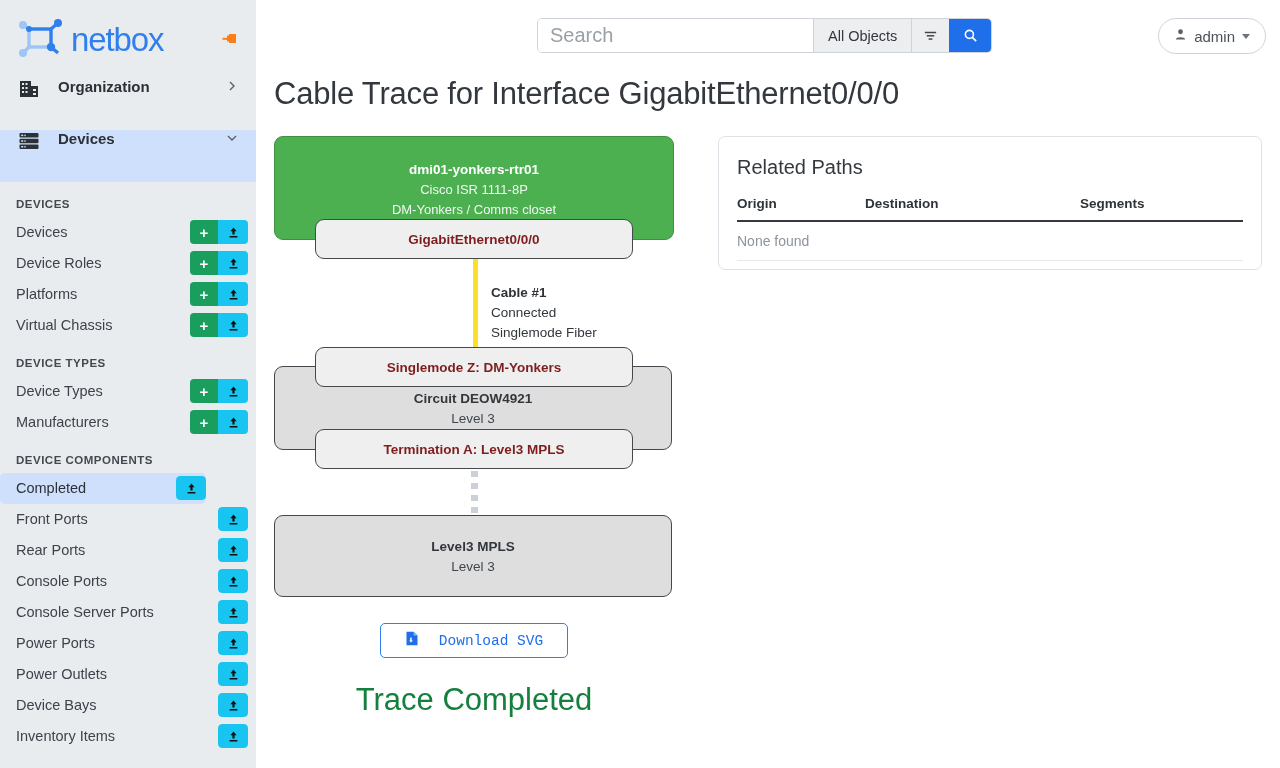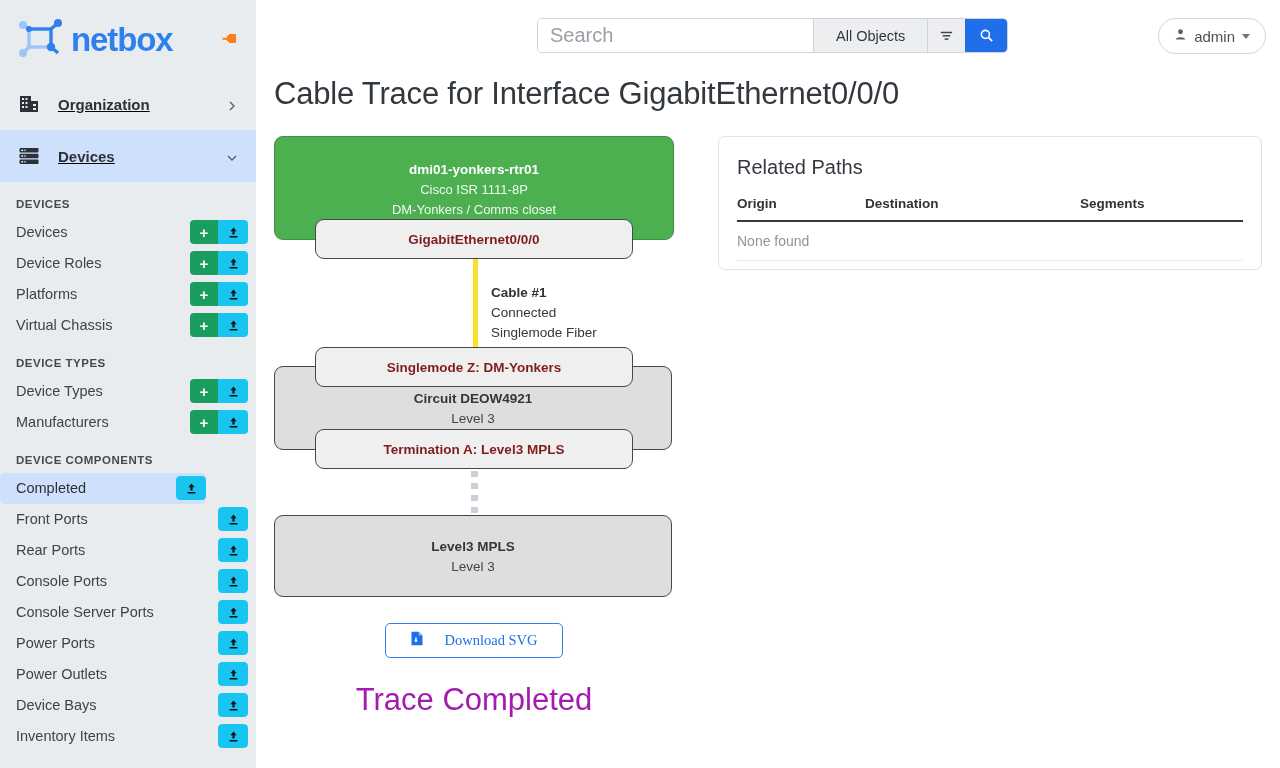--- a/index.html
+++ b/index.html
@@ -20,30 +20,29 @@
     overflow: hidden;
   }
   .brand-row {
     height: 78px;
     display: flex; align-items: center;
     padding: 0 16px 0 18px;
   }
   .logo-wrap { display: flex; align-items: center; gap: 7px; flex: 1; }
   .logo-mark { width: 46px; height: 44px; flex: 0 0 46px; }
   .logo-text {
-    font-size: 33px; font-weight: 700; color: #2f80ed;
+    font-size: 33px; font-weight: 400; color: #2f80ed;
     letter-spacing: -1.1px; line-height: 1;
   }
   .pin-icon { width: 18px; height: 18px; flex: 0 0 18px; }
 
   .nav-group {
-    display: flex; align-items: center;
+    display: flex; 
     height: 52px; padding: 0 18px;
     cursor: pointer;
-    text-decoration: underline;
   }
   .nav-group.active { background: #cfe0fc; }
   .nav-group .g-icon { width: 22px; height: 22px; flex: 0 0 22px; margin-right: 18px; }
   .nav-group .g-label { font-size: 15px; font-weight: 700; color: #2c3037; flex: 1; }
   .nav-group .g-chevron { width: 12px; height: 12px; color: #5a6069; }
 
   .section-title {
     font-size: 11.5px; font-weight: 700; color: #44484f;
     letter-spacing: 0.5px;
     padding: 16px 0 7px 16px;
@@ -98,21 +97,21 @@
     overflow: hidden; background: #fff;
   }
   .search-input {
     width: 275px; border: none; outline: none;
     padding: 0 12px; font-size: 20px; color: #495057;
     font-family: "Liberation Sans", sans-serif;
     background: #fff;
   }
   .search-input::placeholder { color: #9aa0a6; }
   .obj-select {
-    display: flex; align-items: center; padding: 0 22px;
+    display: flex; align-items: center; padding: 0 14px;
     background: #eceef0; border-left: 1px solid #ced4da;
     font-size: 14.5px; color: #32373d; white-space: nowrap;
     cursor: pointer;
   }
   .filter-btn {
     width: 38px; background: #eceef0;
     border-left: 1px solid #ced4da;
     display: flex; align-items: center; justify-content: center;
     cursor: pointer;
   }
@@ -203,26 +202,26 @@
   .node-provider .p-title { font-size: 13.5px; font-weight: 700; color: #33373c; line-height: 21px; }
   .node-provider .p-sub { font-size: 13.5px; color: #41464c; line-height: 20px; }
 
   .dl-wrap { text-align: center; margin-top: 26px; }
   .dl-btn {
     display: inline-flex; align-items: center; gap: 20px;
     border: 1px solid #2f80ed; border-radius: 5px;
     background: #fff; color: #1f6feb;
     font-size: 14.5px; padding: 7px 24px;
     cursor: pointer;
-    font-family: Liberation Serif, serif;
+    font-family: Liberation Mono, monospace;
   }
   .dl-btn svg { width: 14px; height: 15px; }
   .trace-status {
     text-align: center; margin-top: 24px;
-    font-size: 31px; color: #a21caf; font-weight: 400;
+    font-size: 31px; color: #15803d; font-weight: 400;
   }
 
   
   .card {
     border: 1px solid #dfe2e6; border-radius: 7px;
     background: #fff; padding: 19px 18px 8px 18px;
   }
   .card-title { font-size: 20px; color: #34393f; font-weight: 400; margin-bottom: 17px; }
   table.paths { width: 100%; border-collapse: collapse; }
   table.paths th {

